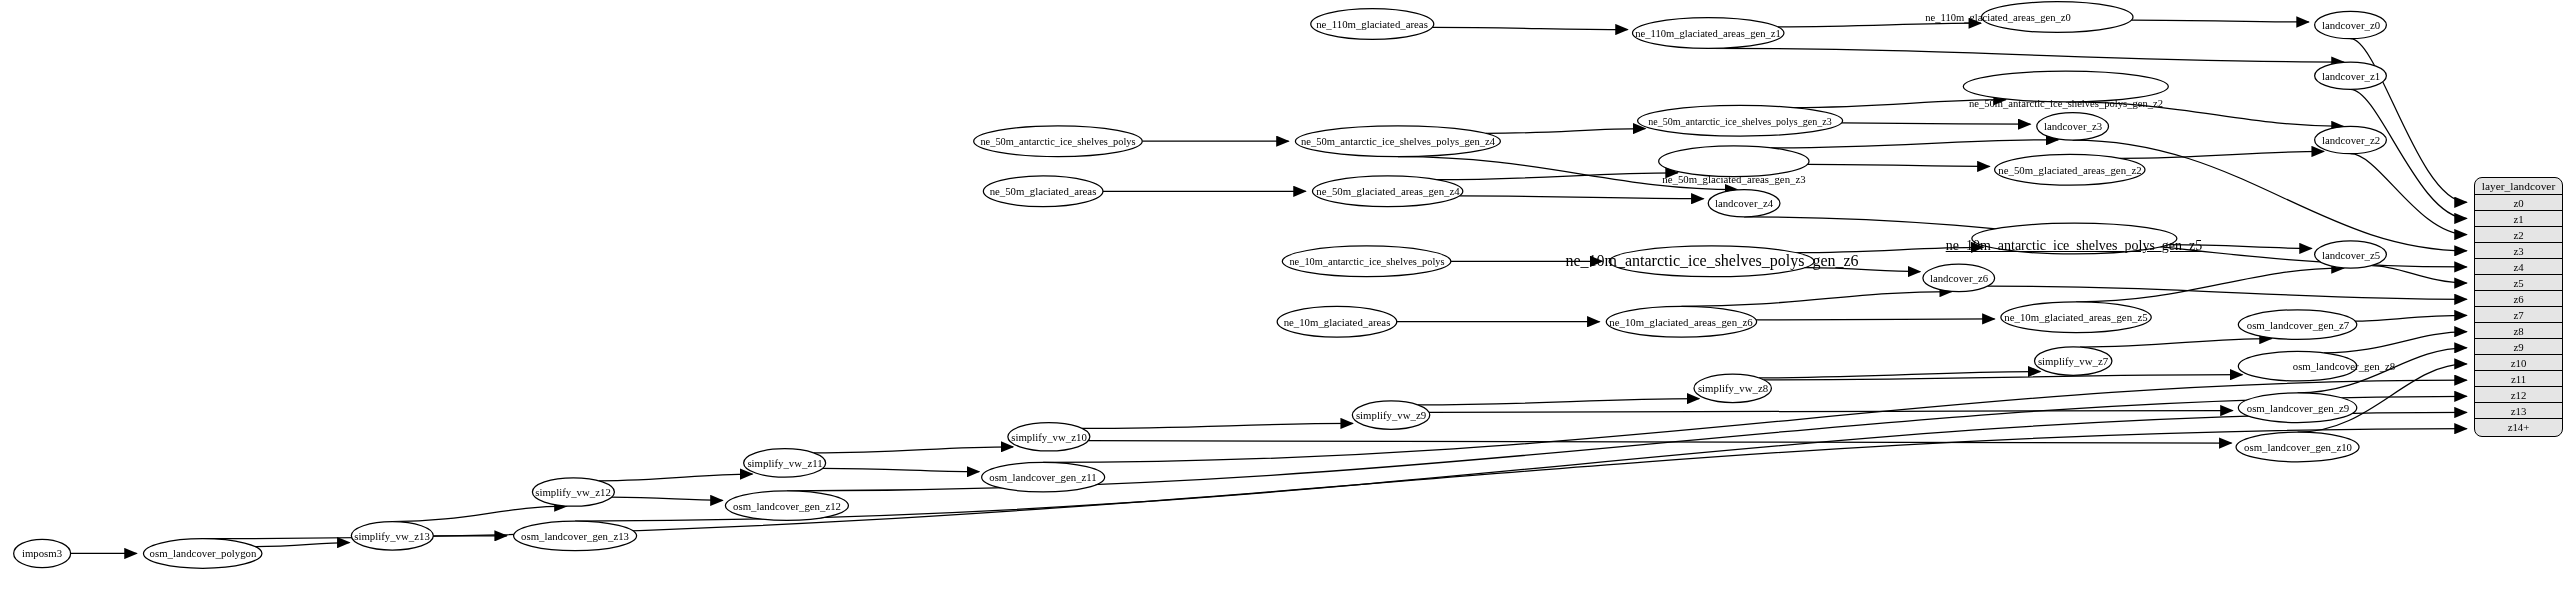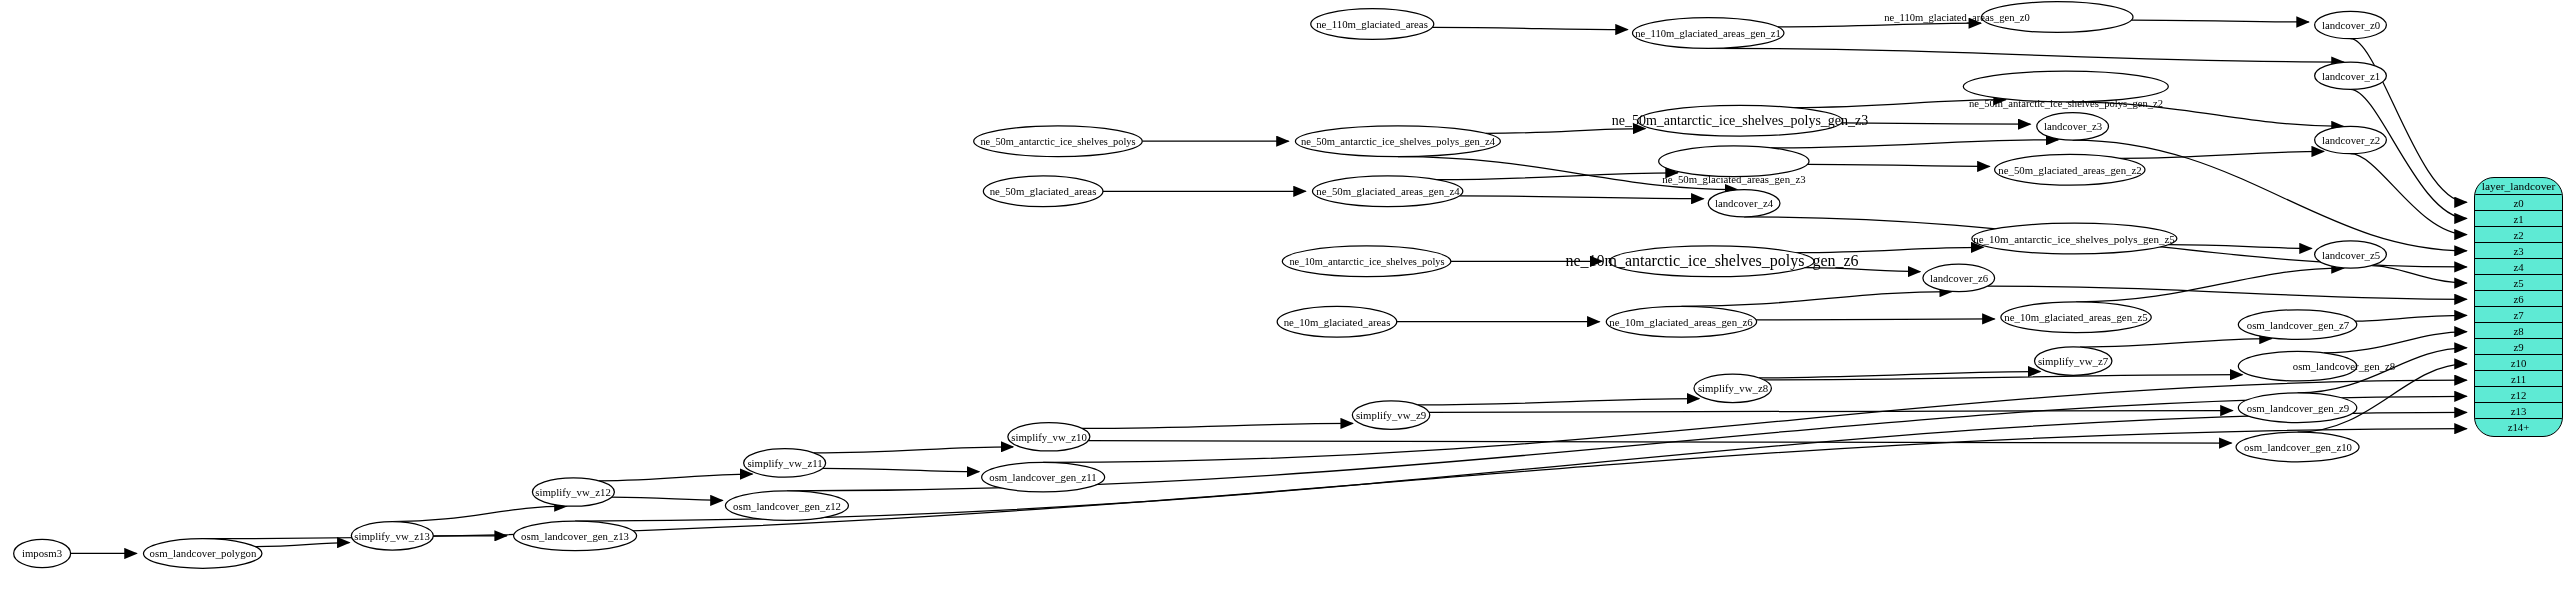--- a/index.html
+++ b/index.html
@@ -20,22 +20,22 @@
     white-space:nowrap;
     font-size:10.8px;
     color:#000000;
     letter-spacing:0px;
     pointer-events:none;
   }
   
   #record{
     position:absolute;
     border:1.1px solid #000;
-    border-radius:20px;
-    background:#5eead4;
+    border-radius:8px;
+    background:#e5e5e5;
     box-sizing:border-box;
     overflow:hidden;
   }
   #record .rec-row{
     border-bottom:0.9px solid #000;
     display:flex;
     align-items:center;
     justify-content:center;
     font-size:10.8px;
     color:#000;
@@ -151,35 +151,35 @@
         <ellipse cx="689" cy="941" rx="72" ry="25" class="node-ellipse"></ellipse>
         <ellipse cx="1010" cy="941" rx="108" ry="26" class="node-ellipse"></ellipse>
         <ellipse cx="74" cy="972" rx="50" ry="25" class="node-ellipse"></ellipse>
         <ellipse cx="356" cy="972" rx="104" ry="26" class="node-ellipse"></ellipse>
       </g>
   </svg>
 
   <div id="labels-layer">
       <div class="node-label" style="left: 1372px; top: 24px;">ne_110m_glaciated_areas</div>
       <div class="node-label" style="left: 1708px; top: 33px; font-size: 10.6px;">ne_110m_glaciated_areas_gen_z1</div>
-      <div class="node-label" style="left: 1957px; top: 17px; font-size: 10.6px;">ne_110m_glaciated_areas_gen_z0</div>
+      <div class="node-label" style="left: 1998px; top: 17px; font-size: 10.6px;">ne_110m_glaciated_areas_gen_z0</div>
       <div class="node-label" style="left: 2351px; top: 25px;">landcover_z0</div>
       <div class="node-label" style="left: 2351px; top: 76px;">landcover_z1</div>
       <div class="node-label" style="left: 2351px; top: 140px;">landcover_z2</div>
       <div class="node-label" style="left: 2066px; top: 103px; font-size: 10.6px;">ne_50m_antarctic_ice_shelves_polys_gen_z2</div>
-      <div class="node-label" style="left: 1740px; top: 121px; font-size: 14px;">ne_50m_antarctic_ice_shelves_polys_gen_z3</div>
+      <div class="node-label" style="left: 1740px; top: 121px; font-size: 10px;">ne_50m_antarctic_ice_shelves_polys_gen_z3</div>
       <div class="node-label" style="left: 1058px; top: 141px; font-size: 10.4px;">ne_50m_antarctic_ice_shelves_polys</div>
       <div class="node-label" style="left: 1398px; top: 141px; font-size: 10.6px;">ne_50m_antarctic_ice_shelves_polys_gen_z4</div>
       <div class="node-label" style="left: 2073px; top: 126px;">landcover_z3</div>
       <div class="node-label" style="left: 1734px; top: 179px;">ne_50m_glaciated_areas_gen_z3</div>
       <div class="node-label" style="left: 2070px; top: 170px;">ne_50m_glaciated_areas_gen_z2</div>
       <div class="node-label" style="left: 1043px; top: 191px;">ne_50m_glaciated_areas</div>
       <div class="node-label" style="left: 1388px; top: 191px;">ne_50m_glaciated_areas_gen_z4</div>
       <div class="node-label" style="left: 1744px; top: 203px;">landcover_z4</div>
-      <div class="node-label" style="left: 2074px; top: 239px; font-size: 11px;">ne_10m_antarctic_ice_shelves_polys_gen_z5</div>
+      <div class="node-label" style="left: 2074px; top: 246px; font-size: 14px; text-decoration: underline;">ne_10m_antarctic_ice_shelves_polys_gen_z5</div>
       <div class="node-label" style="left: 1367px; top: 261px; font-size: 10.4px;">ne_10m_antarctic_ice_shelves_polys</div>
       <div class="node-label" style="left: 1712px; top: 261px; font-size: 16px;">ne_10m_antarctic_ice_shelves_polys_gen_z6</div>
       <div class="node-label" style="left: 2351px; top: 255px;">landcover_z5</div>
       <div class="node-label" style="left: 1959px; top: 278px;">landcover_z6</div>
       <div class="node-label" style="left: 1337px; top: 322px;">ne_10m_glaciated_areas</div>
       <div class="node-label" style="left: 1681px; top: 322px;">ne_10m_glaciated_areas_gen_z6</div>
       <div class="node-label" style="left: 2076px; top: 317px;">ne_10m_glaciated_areas_gen_z5</div>
       <div class="node-label" style="left: 2298px; top: 325px;">osm_landcover_gen_z7</div>
       <div class="node-label" style="left: 2073px; top: 361px;">simplify_vw_z7</div>
       <div class="node-label" style="left: 2298px; top: 366px; margin-left: 46px;">osm_landcover_gen_z8</div>

